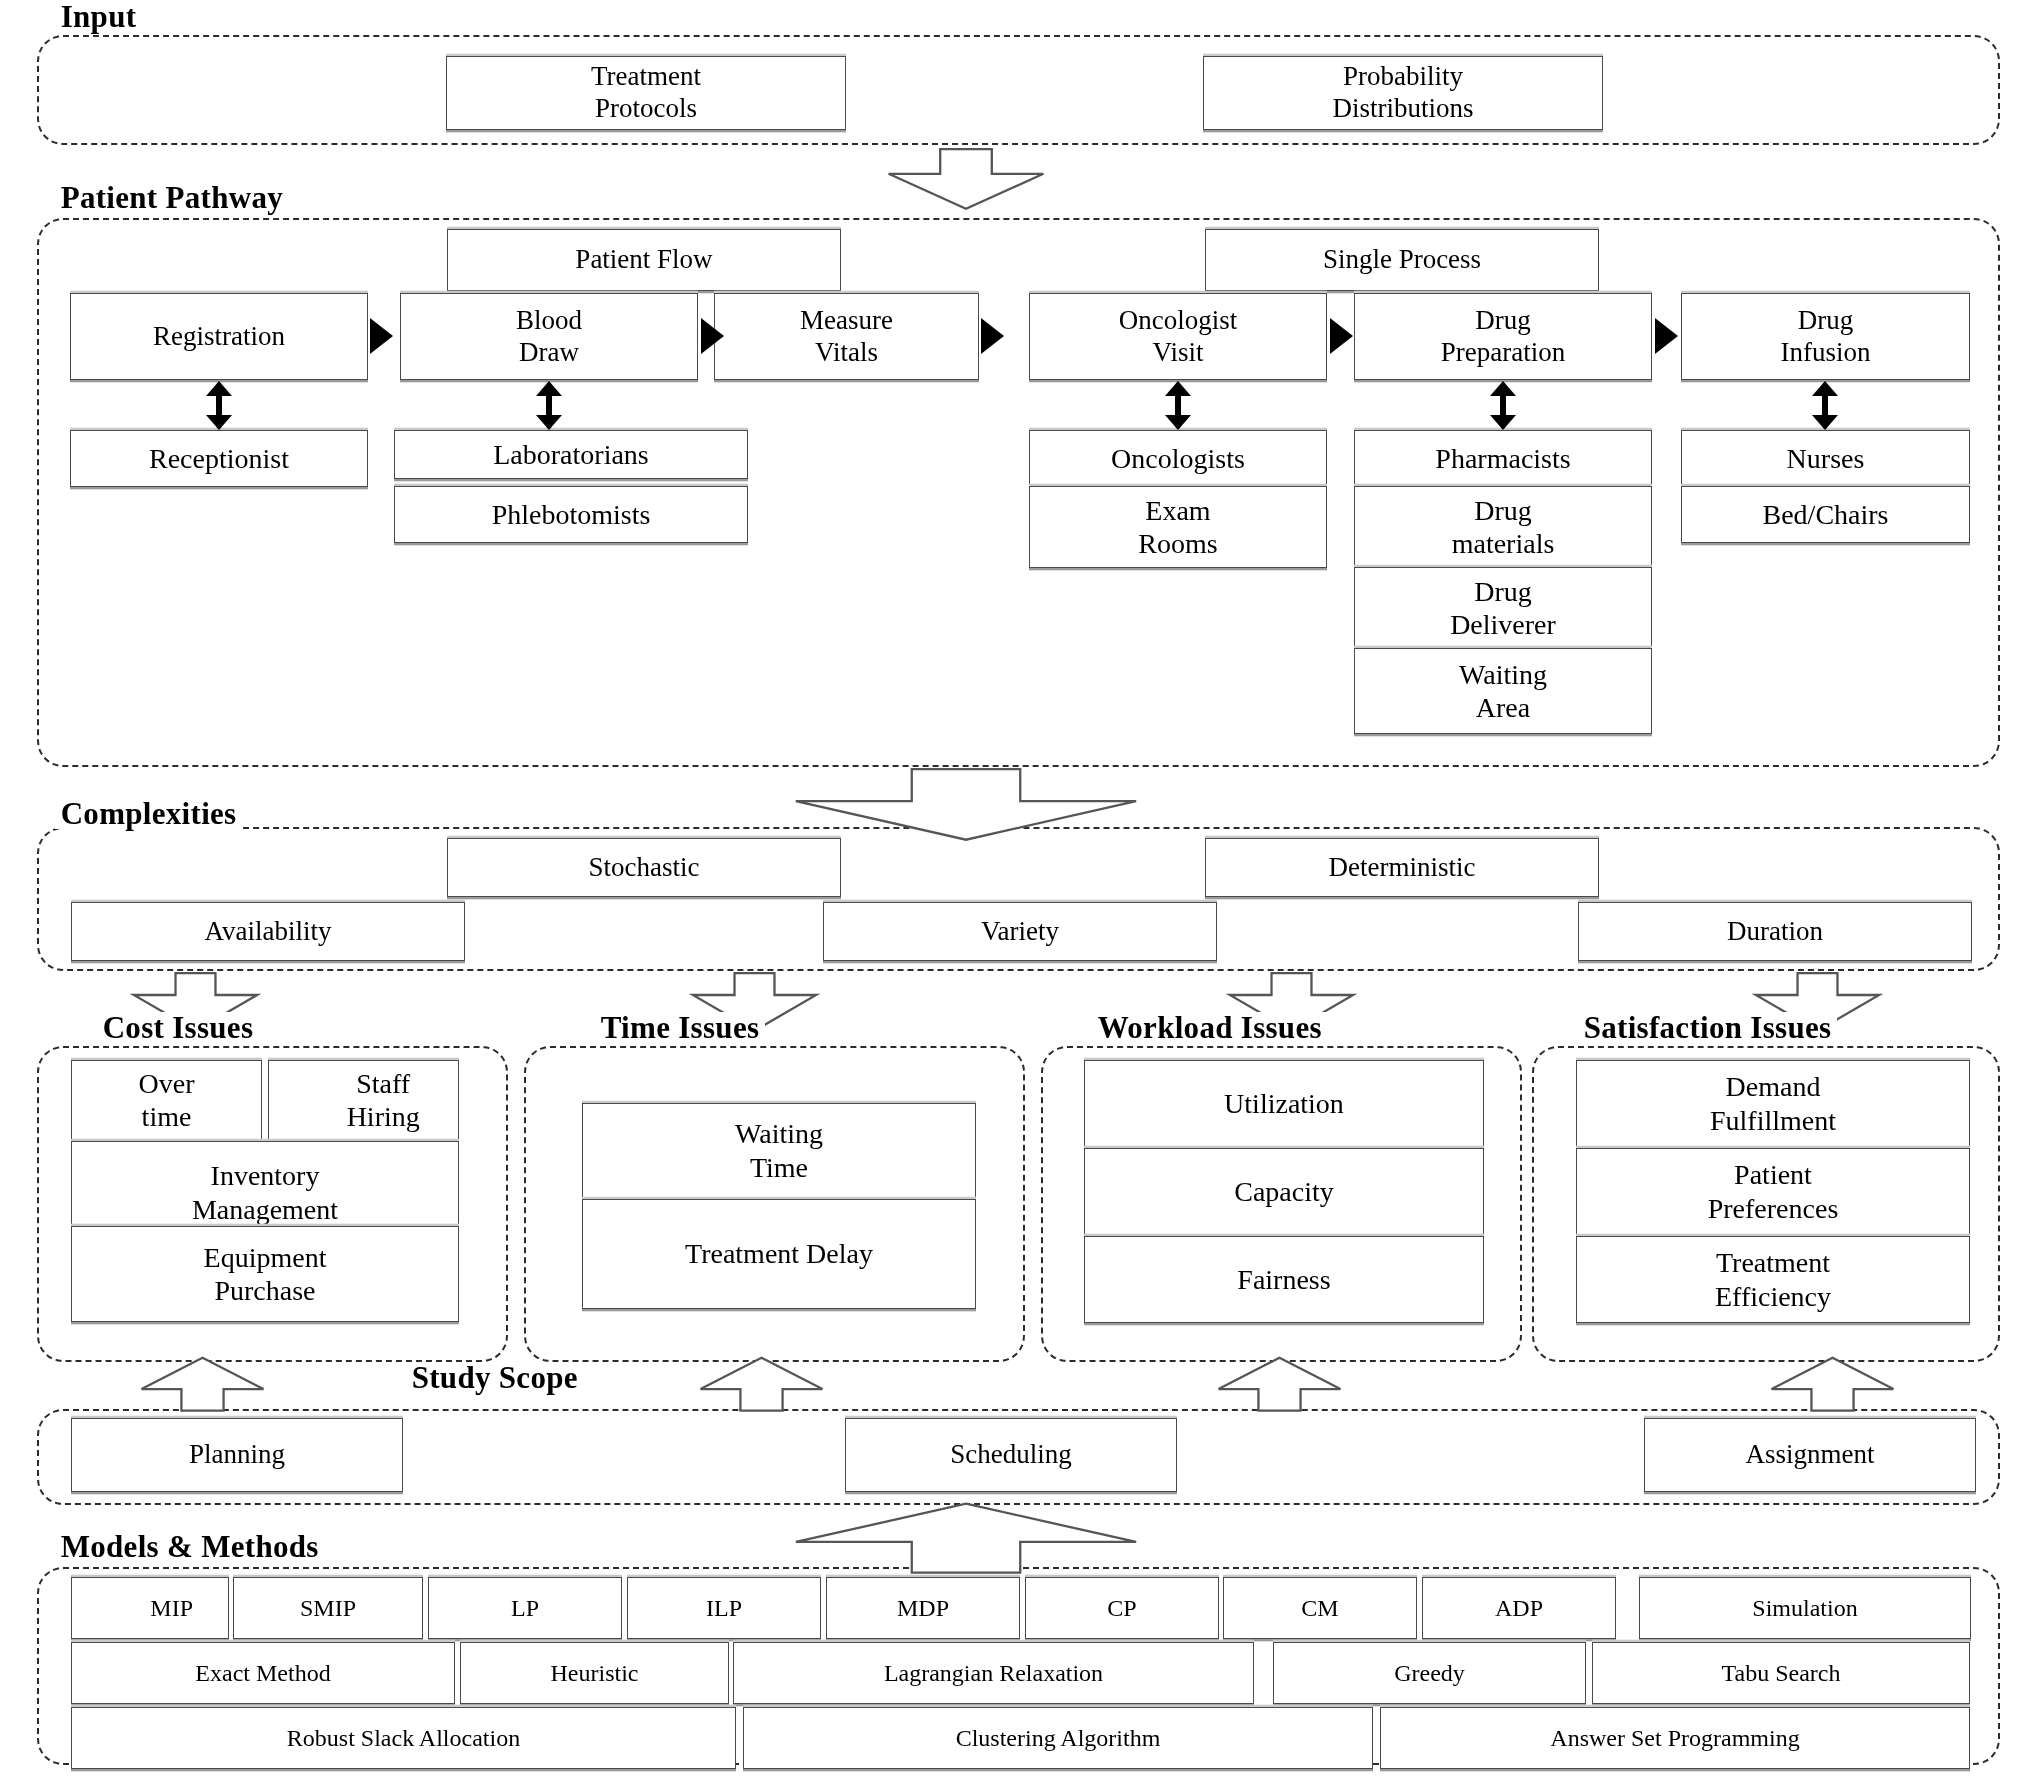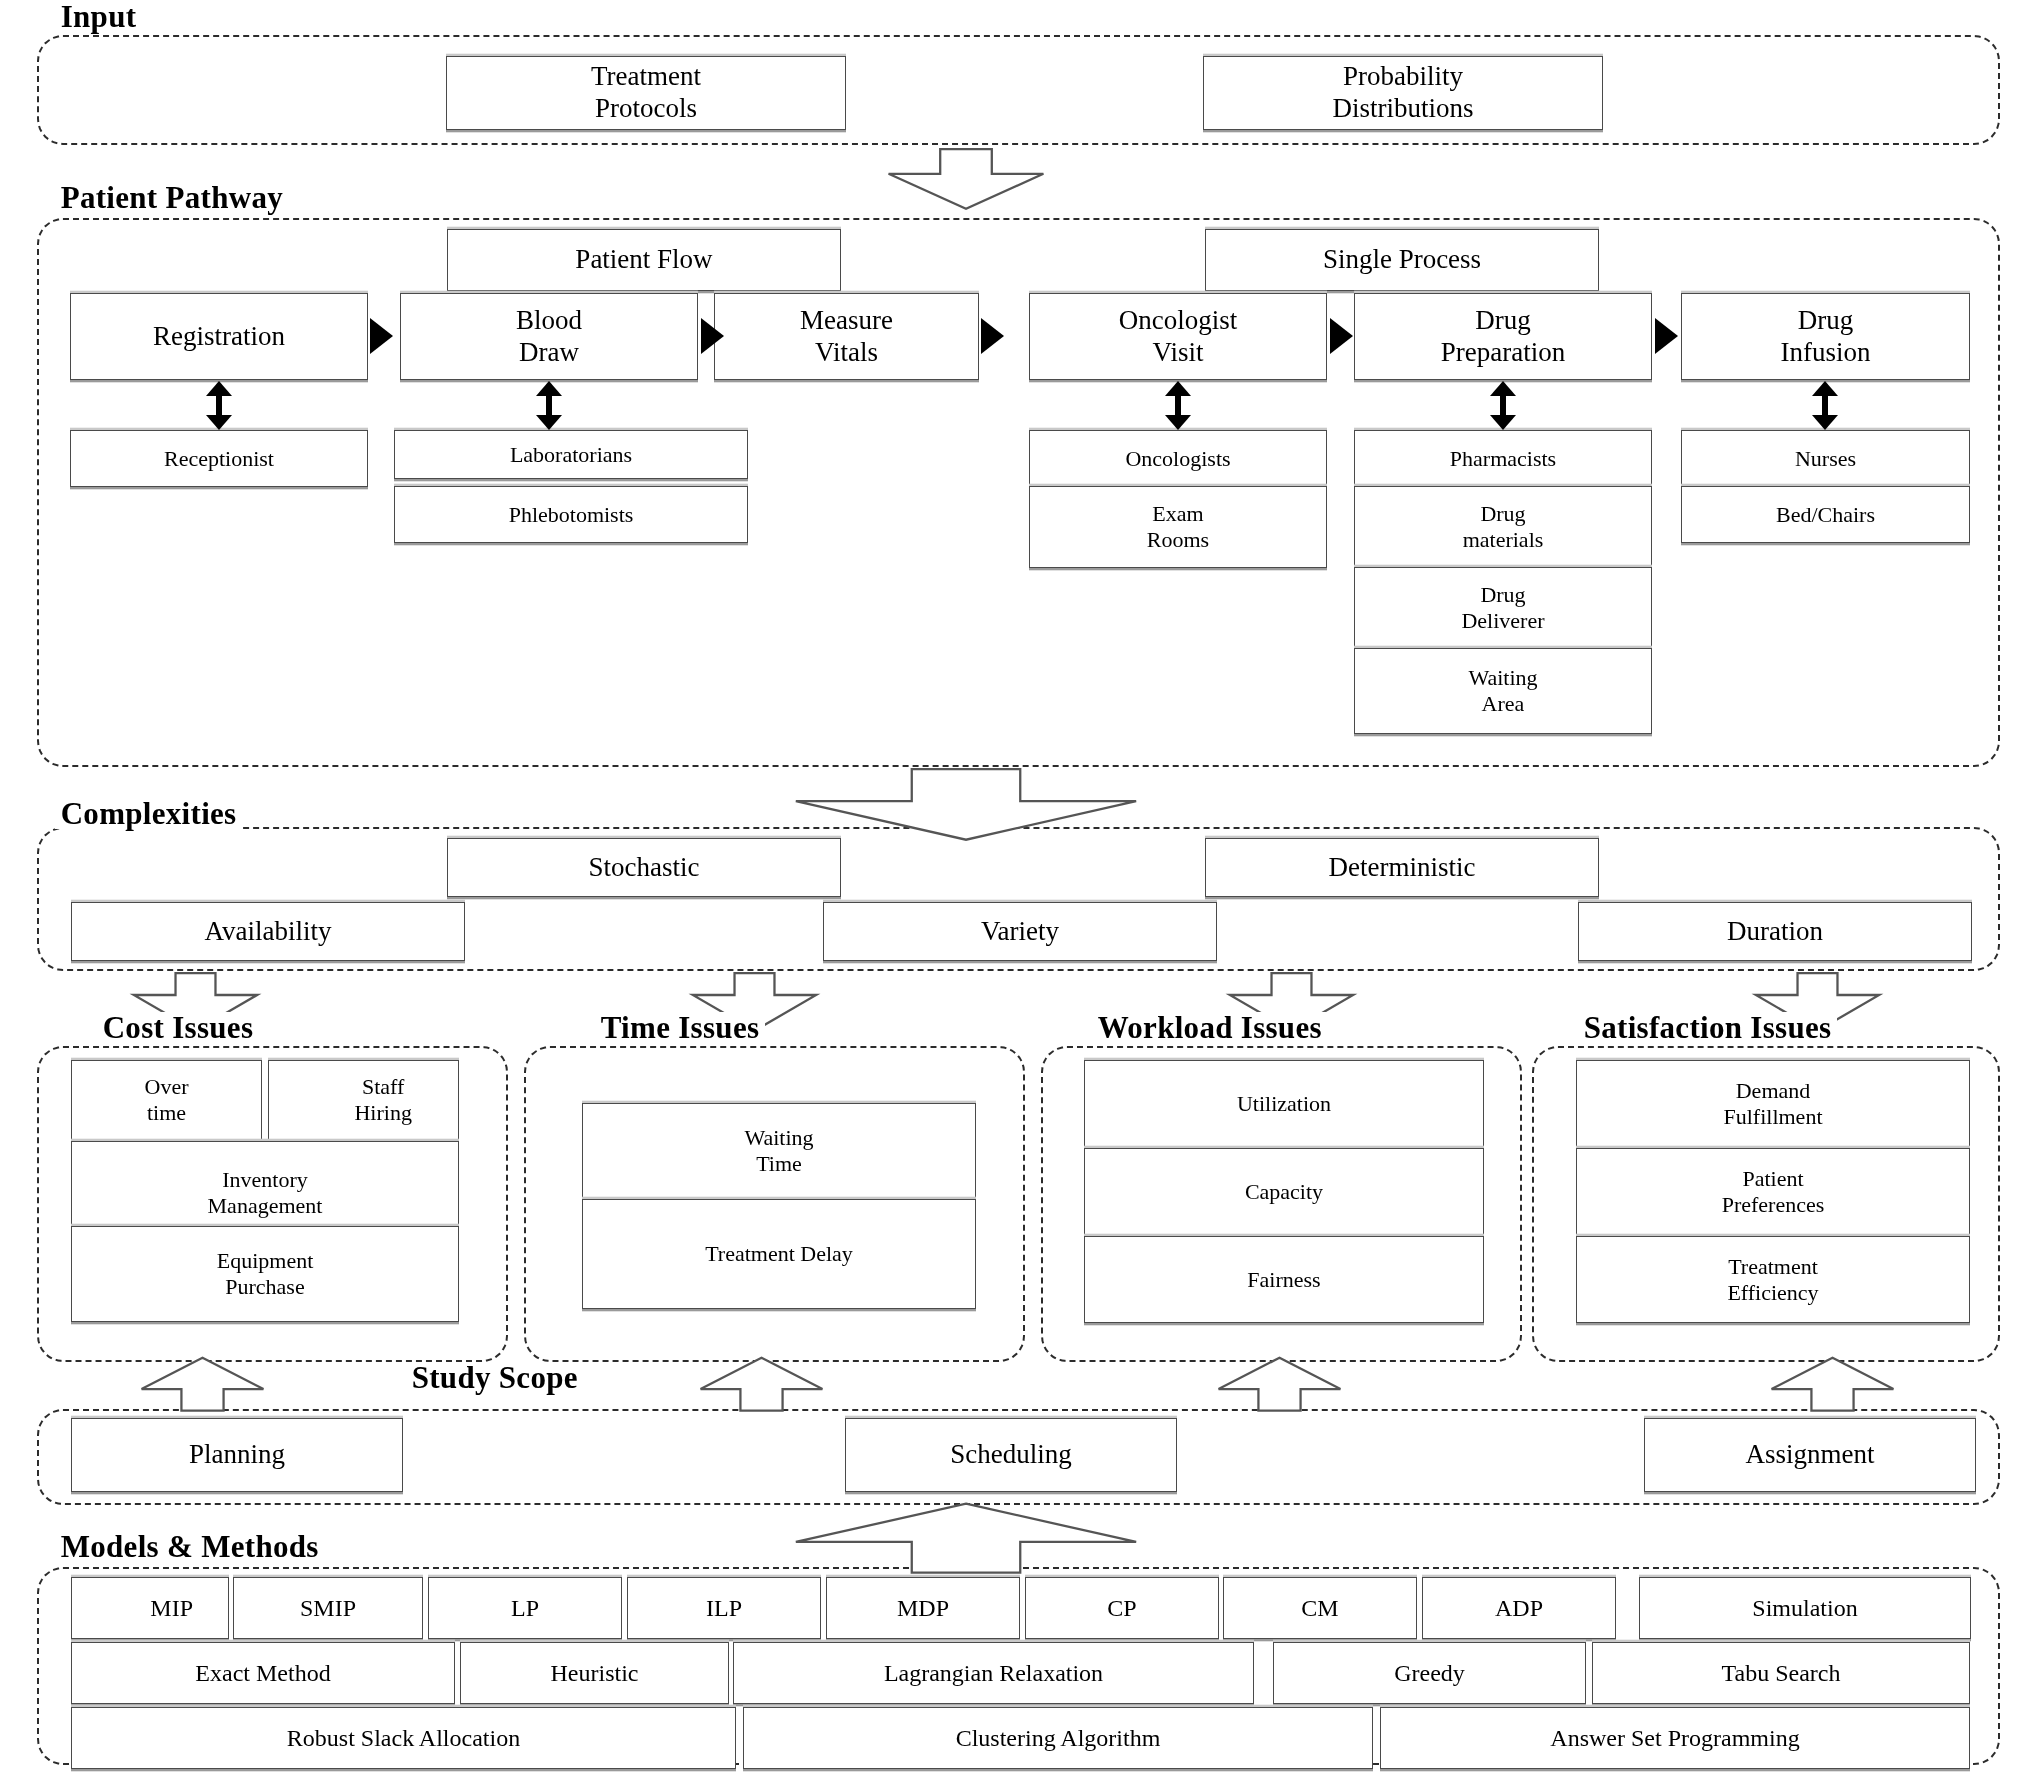--- a/index.html
+++ b/index.html
@@ -51,21 +51,21 @@
     display: flex;
     align-items: center;
     justify-content: center;
     text-align: center;
     font-size: 27px;
     line-height: 1.18;
     padding: 2.3px 4.6px;
     box-shadow: 0 2.3px 0 0 #9a9a9a, 0 -2.3px 0 0 #c9c9c9;
     z-index: 4;
   }
-  .box.sm   { font-size: 22px; }
+  .box.sm   { font-size: 28px; }
   .box.tiny { font-size: 24px; }
 
   
   .dbl-arrow {
     position: absolute;
     width: 26px;
     z-index: 5;
   }
   .dbl-arrow .up,
   .dbl-arrow .dn {

